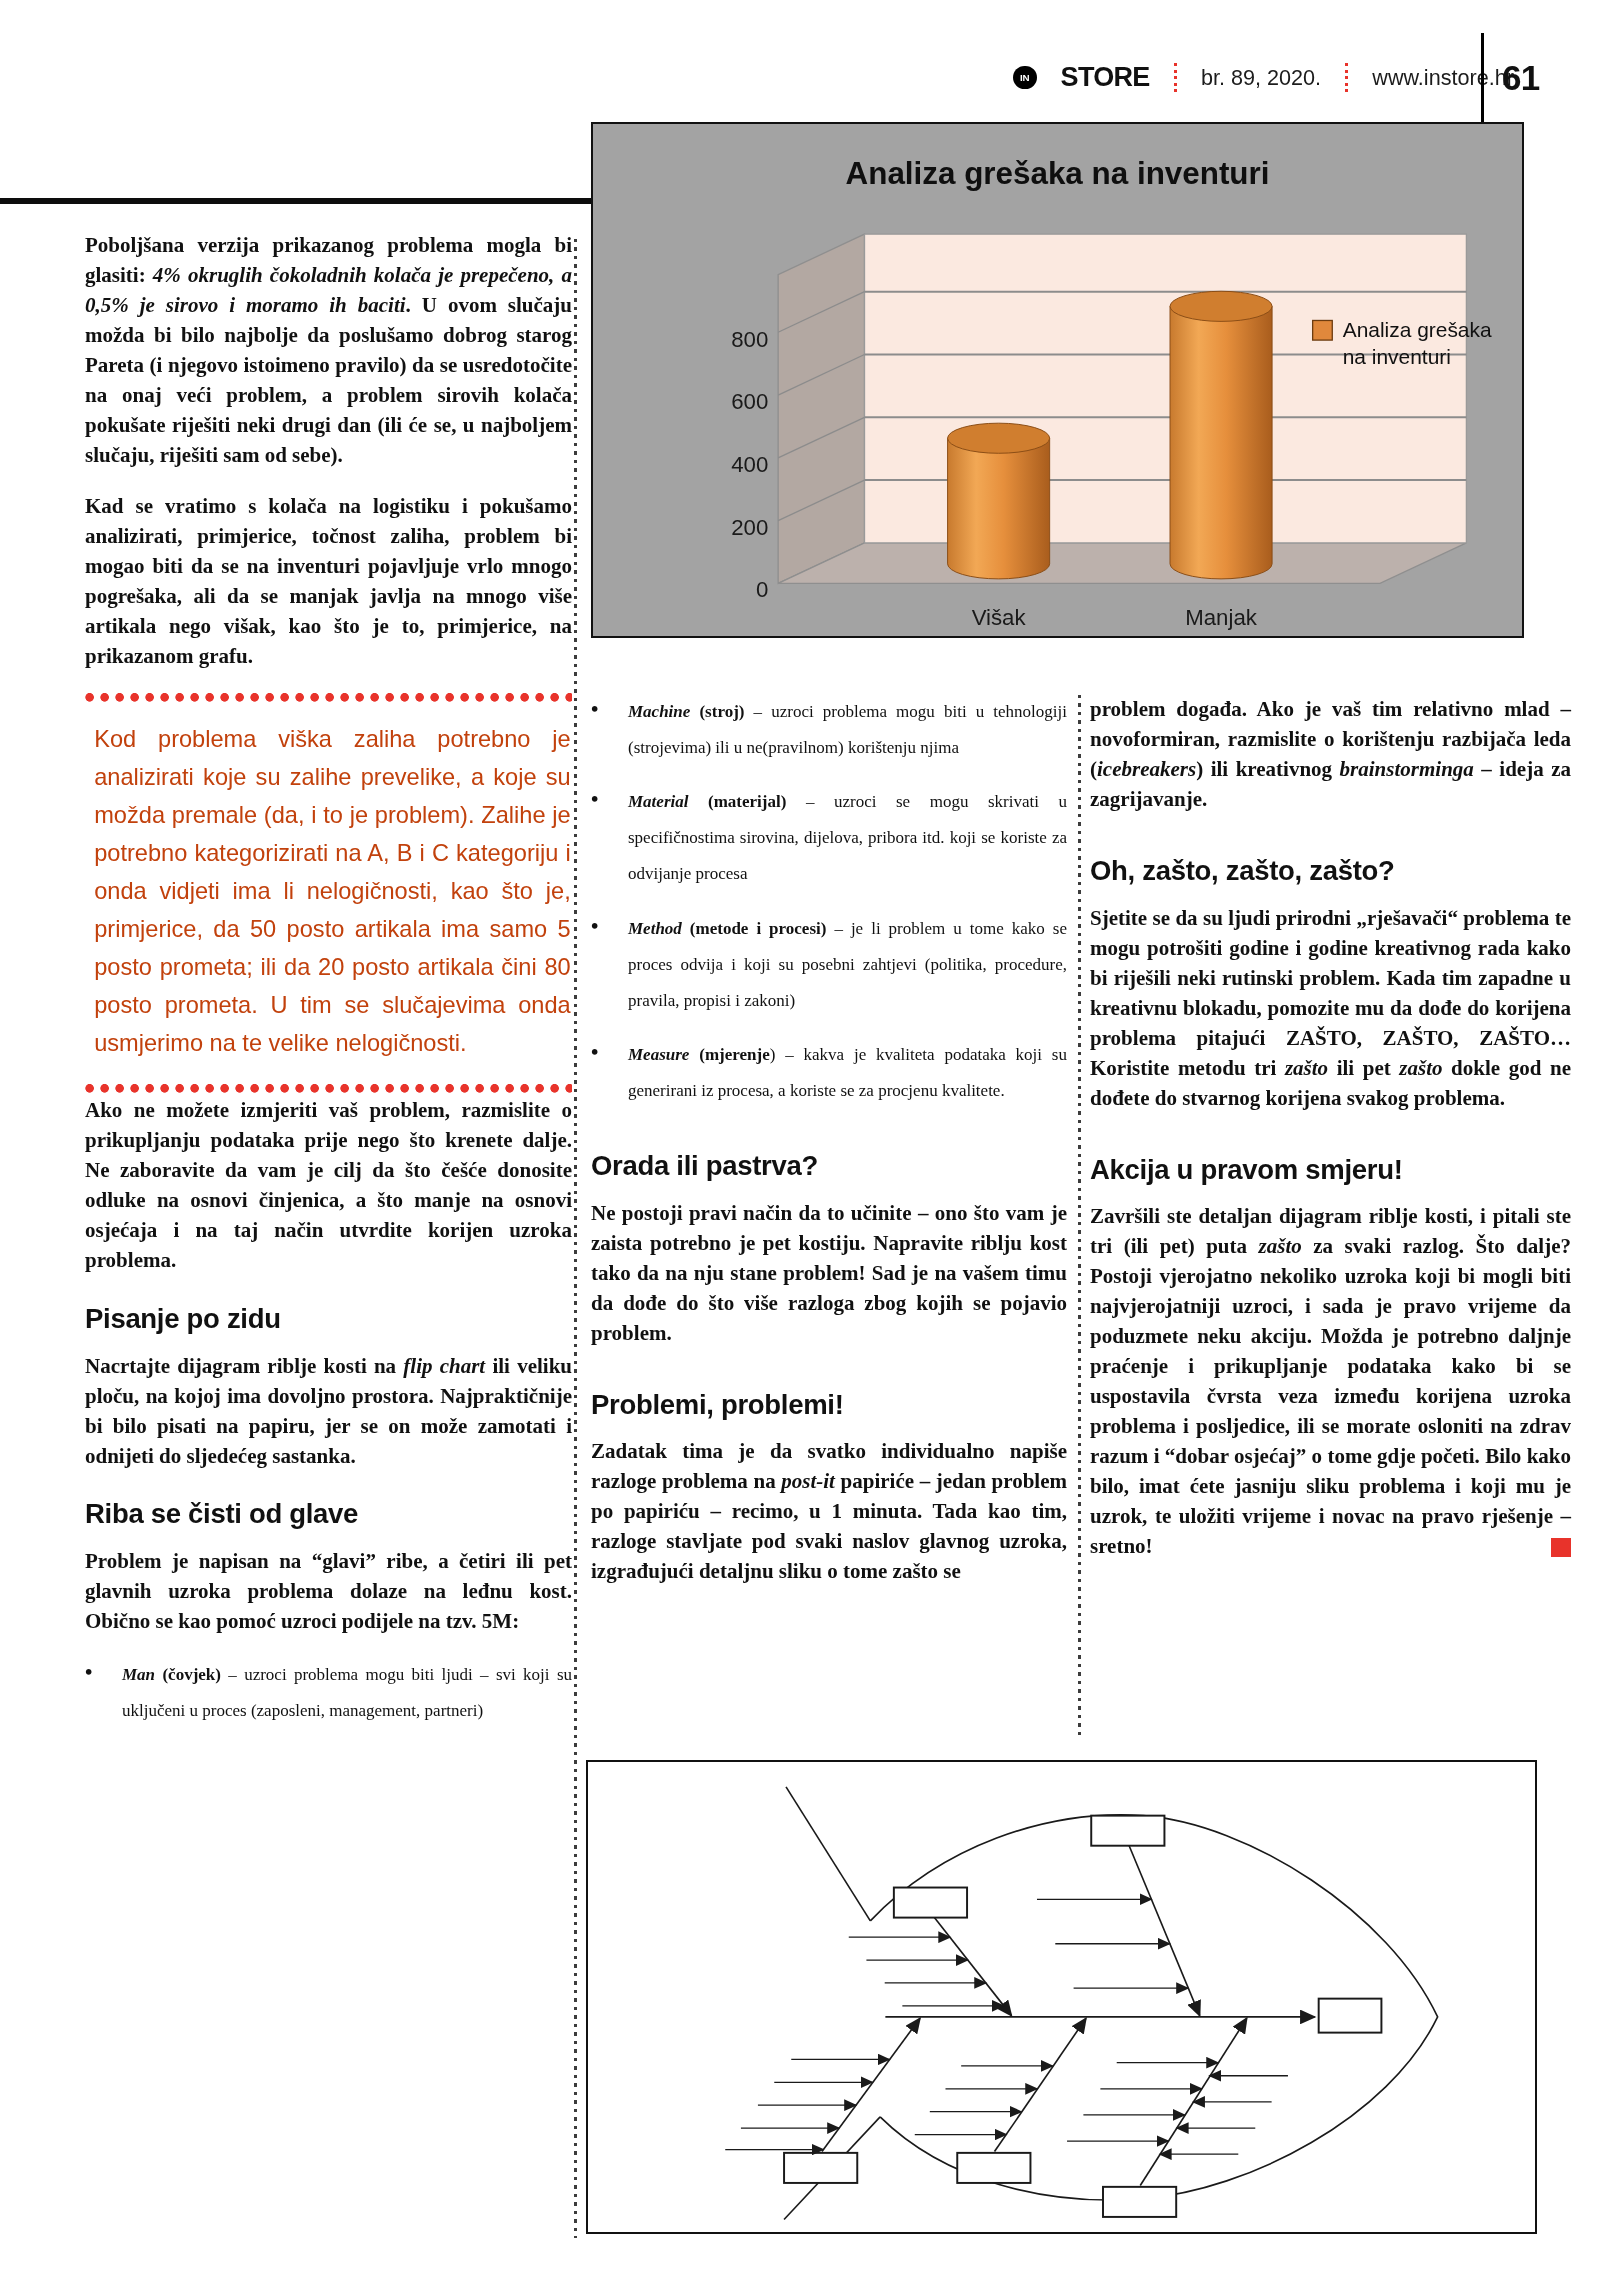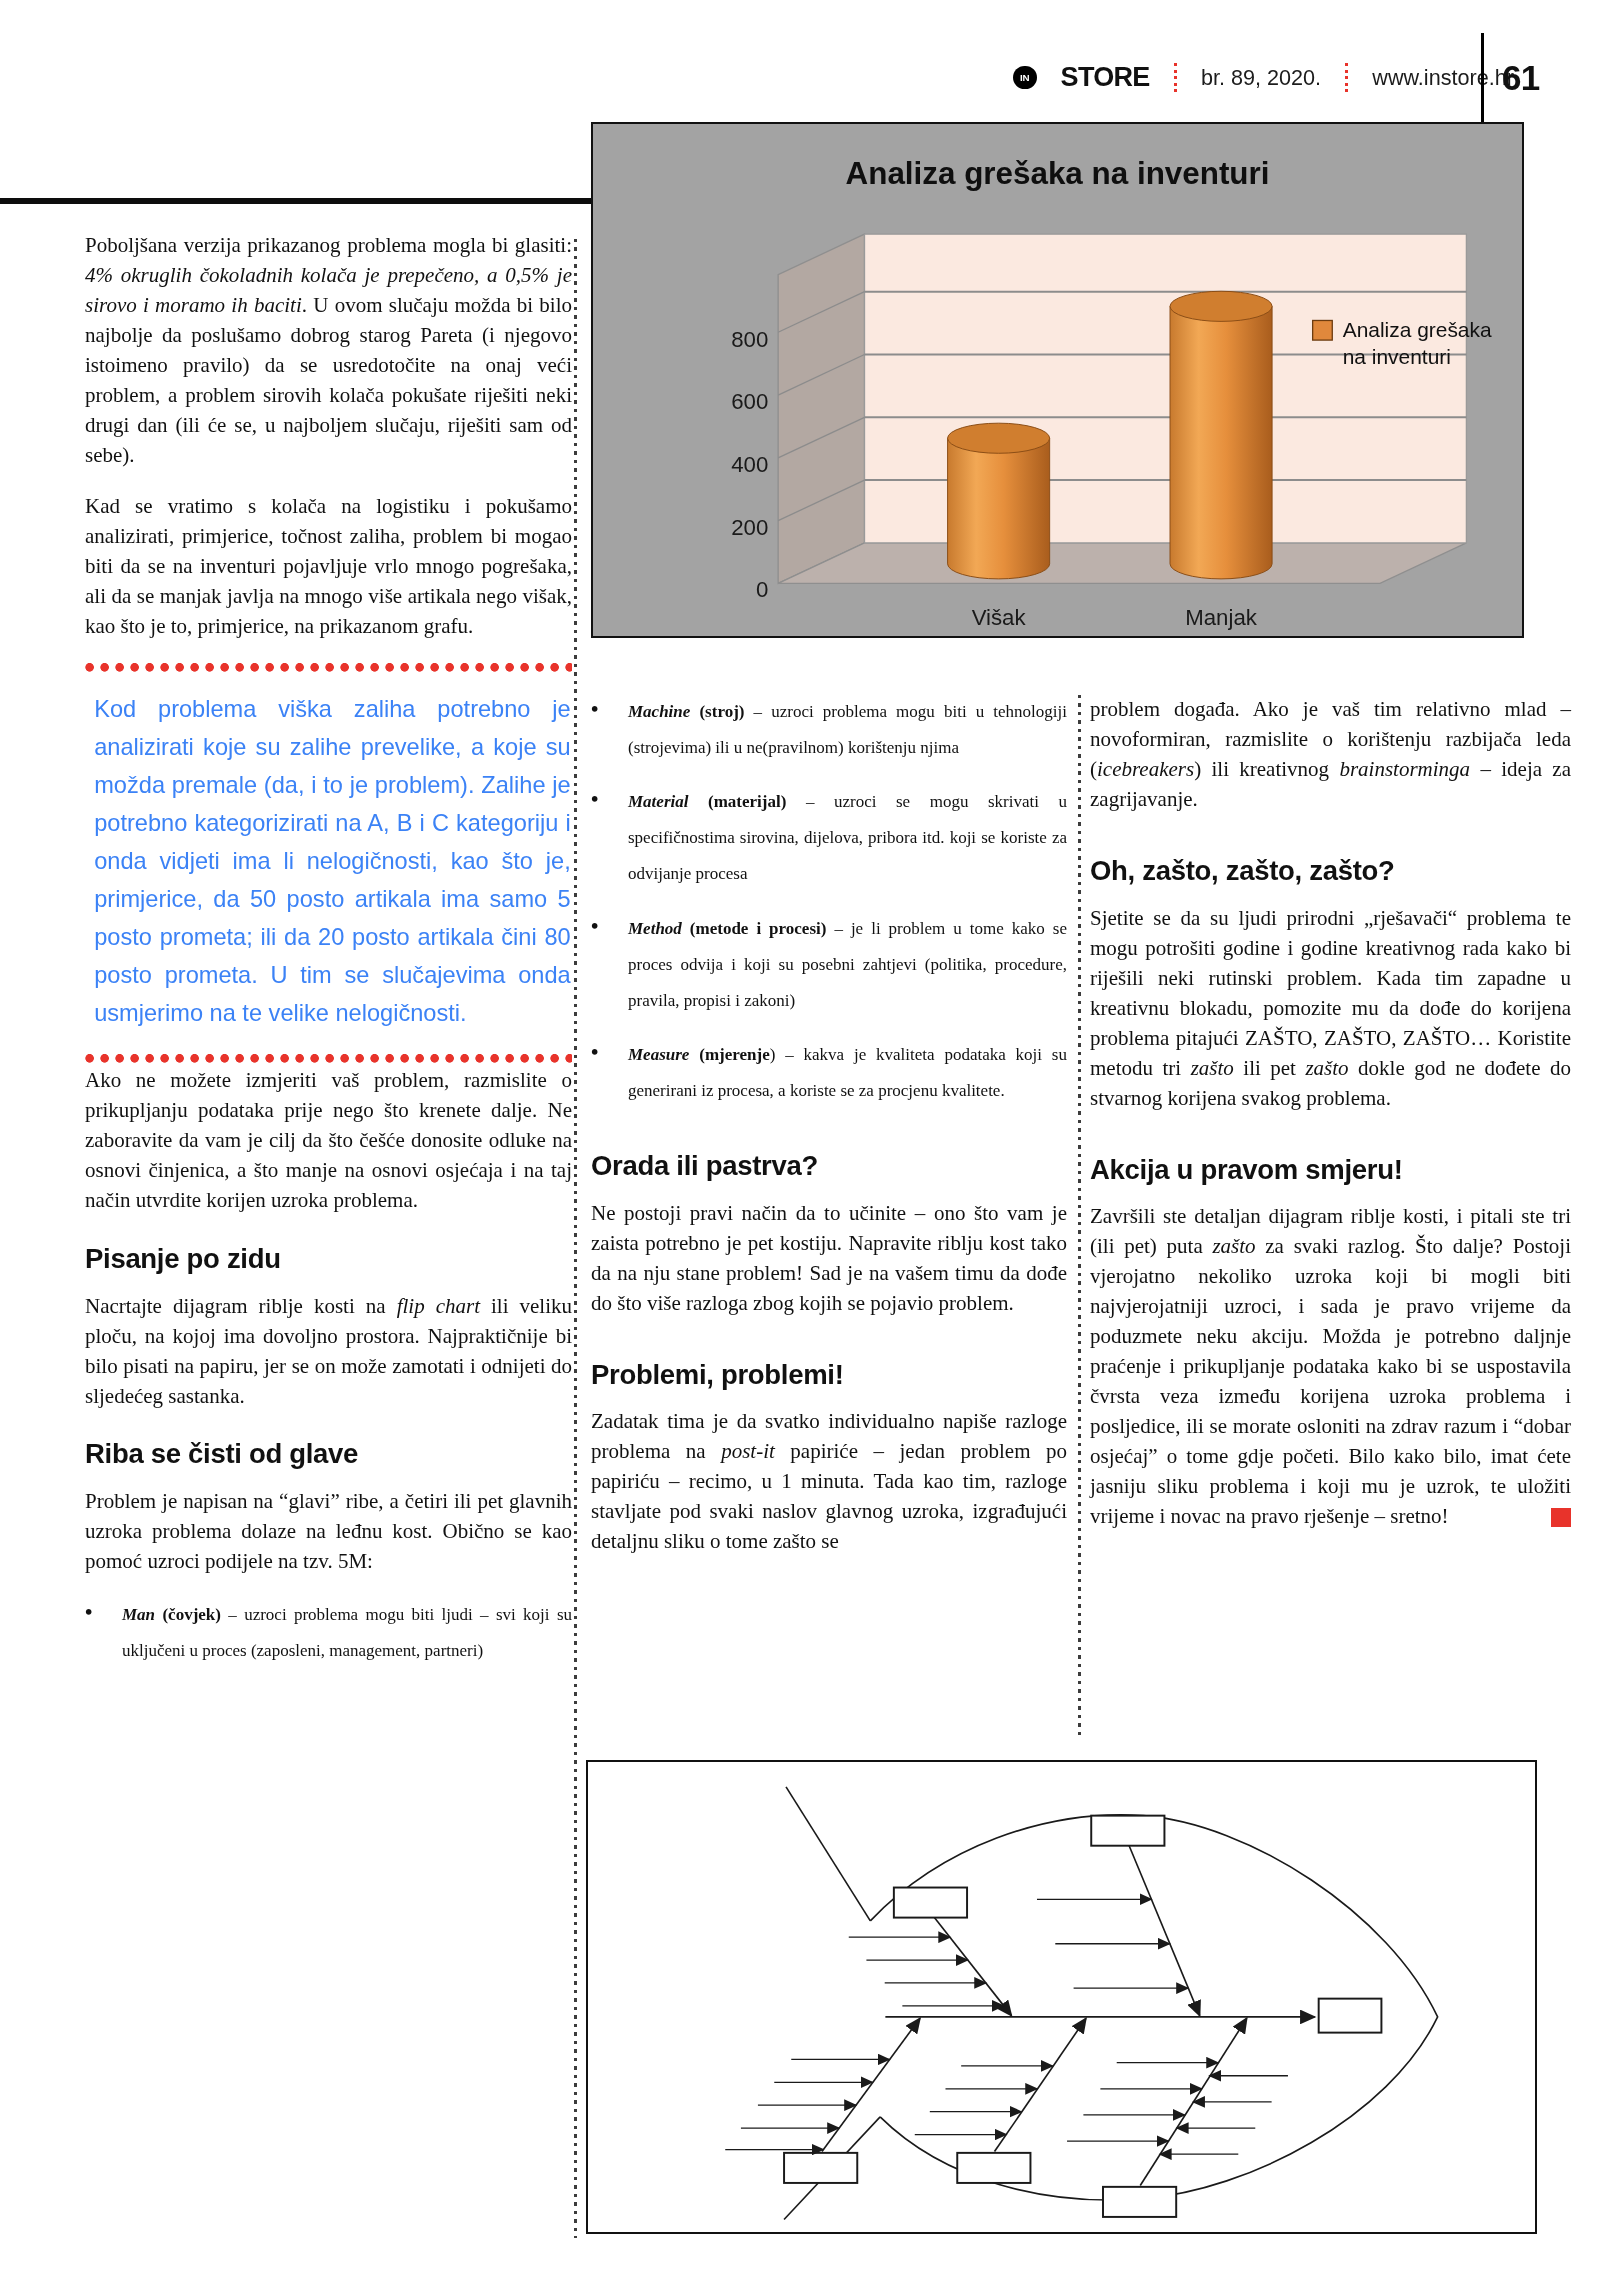--- a/index.html
+++ b/index.html
@@ -22,30 +22,30 @@
   .top-rule{position:absolute;left:0;top:198px;width:591px;height:5.9px;background:#0d0d0d;}
   .vsep{position:absolute;width:2.6px;
         background:repeating-linear-gradient(to bottom,#3c3c3c 0 3.3px,transparent 3.3px 8.5px);}
   .vsep-a{left:574px;top:239px;height:1999px;}
   .vsep-b{left:1078px;top:695px;height:1042px;}
   
   .col{position:absolute;}
   .col-left {left:85px; top:230px; width:487px;}
   .col-mid  {left:591px; top:694px;width:476px;}
   .col-right{left:1090px;top:694px;width:481px;}
-  p.body{font-size:21px;line-height:30px;text-align:justify;margin:0 0 21px;}
+  p.body{font-size:21px;line-height:30px;text-align:justify;margin:0 0 21px;font-weight:bold;}
   .r-i{font-style:italic}.r-b{font-weight:bold}.r-bi{font-weight:bold;font-style:italic}
   h2.colhead{font-family:"Liberation Sans",sans-serif;font-size:27.5px;font-weight:bold;
              letter-spacing:-0.3px;margin:27.5px 0 15.7px;}
   .col-mid h2.colhead,.col-right h2.colhead{margin-top:41px;}
   
   .red-sep{height:9.8px;margin:2.6px 0;
      background-image:radial-gradient(circle 4.6px at 4.6px 5.2px,#e8332b 3.9px,transparent 4.6px);
      background-size:15px 9.8px;background-repeat:repeat-x;}
-  .red-block{font-family:"Liberation Sans",sans-serif;color:#3b82f6;font-size:23.6px;
+  .red-block{font-family:"Liberation Sans",sans-serif;color:#c2410c;font-size:23.6px;
      line-height:38px;text-align:justify;padding:15.7px 1.3px 18.3px 9.2px;margin:0;}
   
   .bullet{display:flex;margin:0 0 18.3px;}
   .bullet .marker{width:37px;flex:0 0 37px;font-size:21px;line-height:30px;font-weight:bold;}
   .bullet .btxt{flex:1;font-size:17px;line-height:36px;text-align:justify;}
   .endsq{float:right;width:19.6px;height:19.6px;background:#e8332b;margin-top:6.5px;}
   
   .chart-box{position:absolute;left:591px;top:122px;width:929px;height:512px;
              border:2.6px solid #111;background:#a3a3a3;}
   .chart-box svg{display:block;width:100%;height:100%;}

